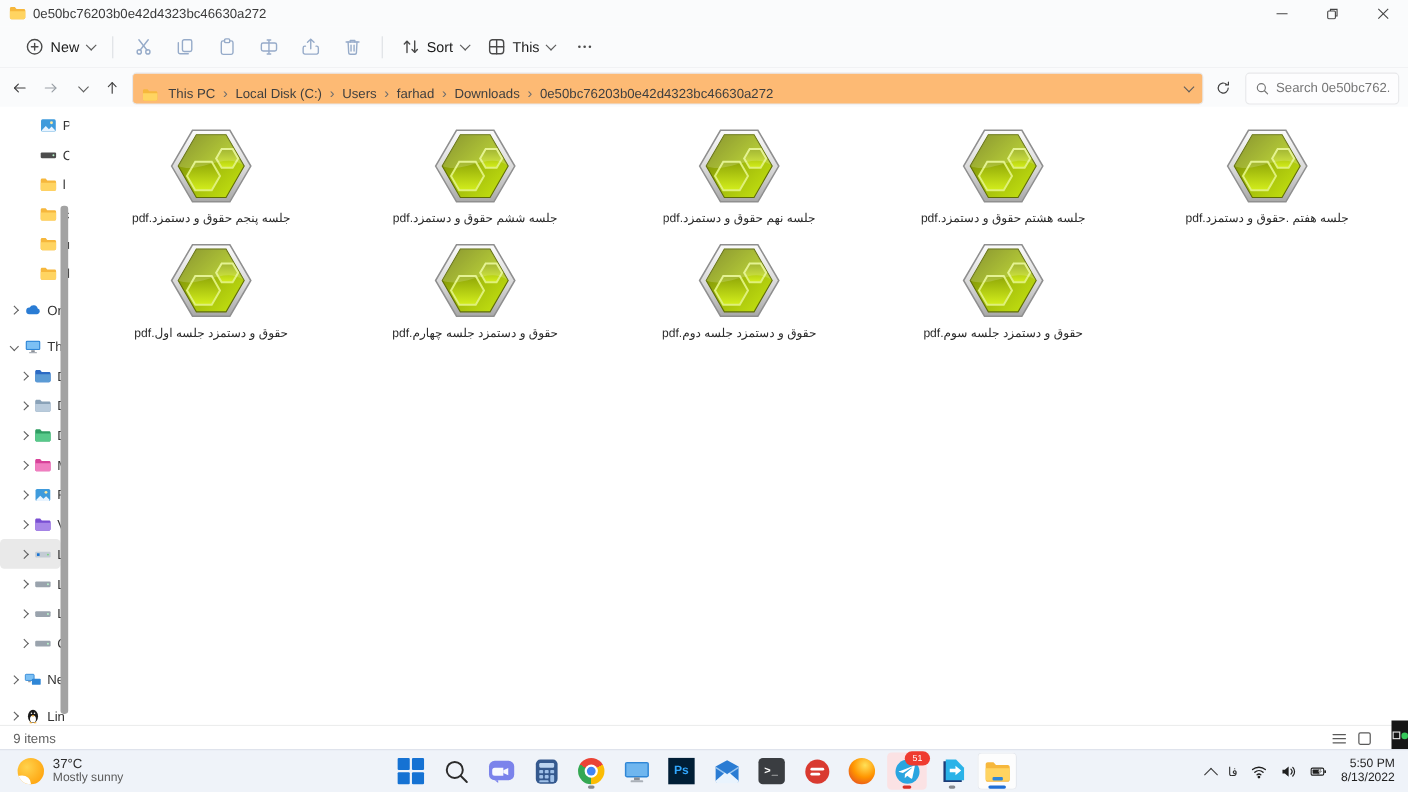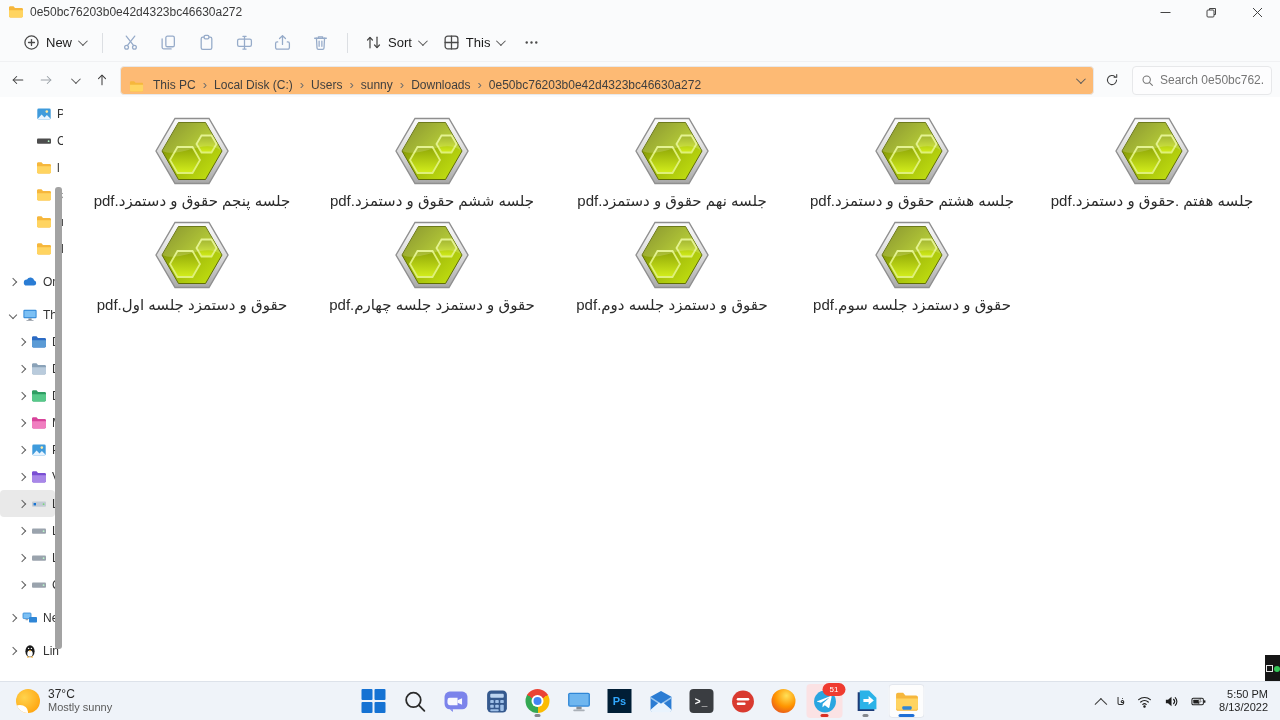--- a/index.html
+++ b/index.html
@@ -51,21 +51,21 @@
   .schev .d{transform:rotate(45deg);}
   .sicon{width:16px;height:16px;flex:0 0 auto;margin-left:4px;}
   .sicon svg{width:16px;height:16px;display:block;}
   .slabel{font-size:12px;color:#333;margin-left:5px;}
   .side-scroll{position:absolute;right:1px;top:90px;width:7px;height:462px;background:#a3a3a3;border-radius:3px;}
 
   .main{flex:1;padding:12px 0 0 9px;display:flex;flex-wrap:wrap;align-content:flex-start;overflow:hidden;}
   .tile{width:240px;height:104px;display:flex;flex-direction:column;align-items:center;}
   .tile .ficon{width:80px;height:80px;margin-top:2px;}
   .tile .ficon svg{width:80px;height:80px;display:block;}
-  .flabel{margin-top:1px;max-width:215px;font-size:15px;color:#2b2b2b;white-space:nowrap;overflow:hidden;direction:rtl;unicode-bidi:plaintext;}
+  .flabel{margin-top:1px;max-width:215px;font-size:11px;color:#2b2b2b;white-space:nowrap;overflow:hidden;direction:rtl;unicode-bidi:plaintext;}
 
   .statusbar{position:absolute;left:0;right:0;bottom:0;height:22px;background:#fff;border-top:1px solid #eceded;display:flex;align-items:center;padding:0 6px 0 12px;}
   .scount{font-size:12px;color:#5f5f5f;}
   .sviews{margin-left:auto;display:flex;align-items:center;gap:8px;margin-right:26px;}
   .sviews svg{width:15px;height:15px;}
 
   .recorder{position:absolute;right:0;top:655px;width:15px;height:27px;background:#161616;display:flex;align-items:center;justify-content:center;gap:1px;}
   .recorder .sq{width:5px;height:5px;border:1px solid #e8e8e8;}
   .recorder .dot{width:6px;height:6px;border-radius:50%;background:#35c759;}
 
@@ -252,21 +252,21 @@
               <path d="M1 3.6C1 2.9 1.6 2.3 2.3 2.3h3.2l1.5 1.8h6.7c.7 0 1.3.6 1.3 1.3V12c0 .8-.6 1.4-1.4 1.4H2.4C1.6 13.4 1 12.8 1 12z" fill="#f6b73c"></path>
               <path d="M1 6.2h14V12c0 .8-.6 1.4-1.4 1.4H2.4C1.6 13.4 1 12.8 1 12z" fill="#ffd461"></path>
             </svg></span>
         <span id="crumbs" style="display:flex;align-items:center;">
             <span class="crumb">This PC</span>
             <span class="crumb-sep">›</span>
             <span class="crumb">Local Disk (C:)</span>
             <span class="crumb-sep">›</span>
             <span class="crumb">Users</span>
             <span class="crumb-sep">›</span>
-            <span class="crumb">sunny</span>
+            <span class="crumb">farhad</span>
             <span class="crumb-sep">›</span>
             <span class="crumb">Downloads</span>
             <span class="crumb-sep">›</span>
             <span class="crumb">0e50bc76203b0e42d4323bc46630a272</span>
           </span>
         <i class="chev-d crumb-chev"></i>
       </div>
       <span class="refreshbtn">
           <svg viewBox="0 0 16 16" fill="none" stroke="#3f3f3f" stroke-width="1.2" stroke-linecap="round" stroke-linejoin="round">
             <path d="M13.2 8A5.2 5.2 0 1 1 11.6 4.3"></path>
@@ -770,20 +770,37 @@
                 <polygon points="18,49 25.5,36 40.5,36 48,49 40.5,62 25.5,62" fill="url(#gg2)" stroke="#dff07a" stroke-width="1.8"></polygon>
                 <polygon points="44.5,33 49.5,24.5 59.5,24.5 64.5,33 59.5,41.5 49.5,41.5" fill="url(#gg2)" stroke="#dff07a" stroke-width="1.8"></polygon>
                 <path d="M10,40 L26.5,11.5 L53.5,11.5 L70,40 C52,26 30,48 10,40 Z" fill="#ffffff" opacity=".18"></path>
               </svg>
             </div>
             <div class="flabel" dir="auto">حقوق و دستمزد جلسه سوم.pdf</div>
           </div>
         </div>
     </div>
 
+    <div class="statusbar">
+      <span class="scount">9 items</span>
+      <span class="sviews">
+        <span style="display:flex">
+            <svg viewBox="0 0 16 16" fill="none" stroke="#5a5a5a" stroke-width="1.2" stroke-linecap="round" stroke-linejoin="round">
+              <line x1="2" y1="4" x2="14" y2="4"></line>
+              <line x1="2" y1="8" x2="14" y2="8"></line>
+              <line x1="2" y1="12" x2="14" y2="12"></line>
+            </svg>
+          </span>
+        <span style="display:flex">
+            <svg viewBox="0 0 16 16" fill="none" stroke="#5a5a5a" stroke-width="1.2" stroke-linecap="round" stroke-linejoin="round">
+              <rect x="2.5" y="2.5" width="11" height="11" rx="1.5"></rect>
+            </svg>
+          </span>
+      </span>
+    </div>
   </div>
 
   <div class="recorder">
     <span class="sq"></span>
     <span class="dot"></span>
   </div>
 
   <div class="taskbar">
     <div class="weather">
       <span class="sunicon"></span>

